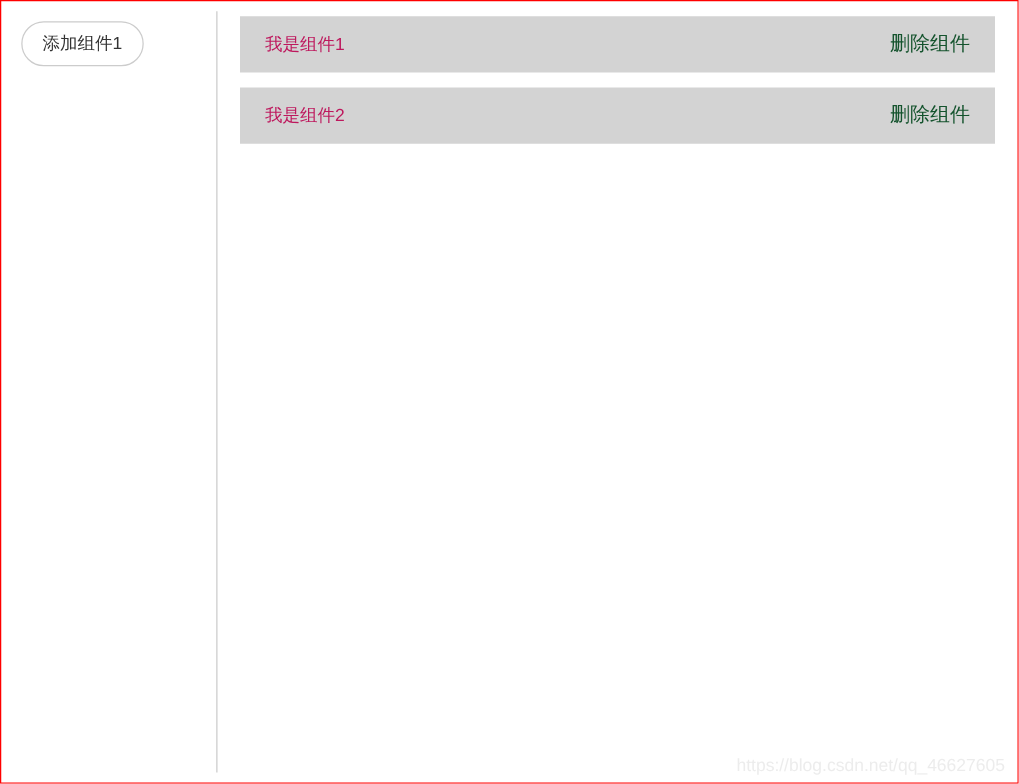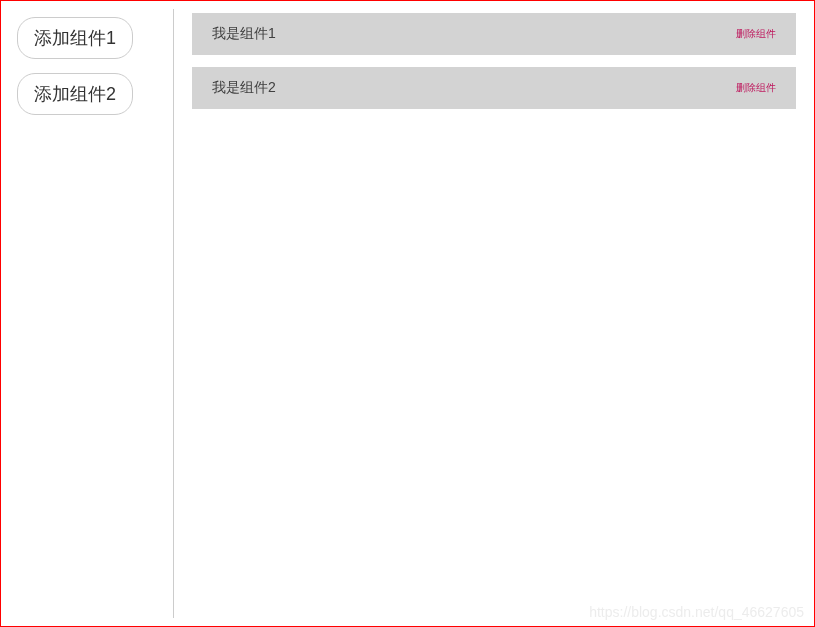--- a/index.html
+++ b/index.html
@@ -41,21 +41,21 @@
     .sidebar-hint {
       font-size: 13px;
       color: #bbb;
     }
     .component-btn {
       display: block;
       border: 1px solid #ccc;
       border-radius: 18px;
       padding: 8px 16px;
       margin: 8px 8px 14px 8px;
-      font-size: 18px;
+      font-size: 14px;
       color: #333;
       background: #fff;
       cursor: pointer;
       width: fit-content;
     }
     .main {
       flex: 1;
       padding: 4px 10px 10px 18px;
     }
     .main-title {
@@ -67,45 +67,44 @@
     .component-item {
       background: #d3d3d3;
       display: flex;
       justify-content: space-between;
       align-items: center;
       padding: 12px 20px;
       margin-bottom: 12px;
     }
     .component-label {
       font-size: 14px;
-      color: #404040;
+      color: #be185d;
     }
     .delete-link {
-      font-size: 10px;
-      color: #be185d;
+      font-size: 16px;
+      color: #14532d;
       cursor: pointer;
       text-decoration: none;
     }
     .watermark {
       position: absolute;
       bottom: 6px;
       right: 10px;
       font-size: 14px;
       color: rgba(200,200,200,0.35);
       pointer-events: none;
     }
   </style>
 </head>
 <body>
 
 <div class="container">
 
   <div class="sidebar">
     <button class="component-btn">添加组件1</button>
-    <button class="component-btn">添加组件2</button>
   </div>
 
   <div class="main">
 
     <div class="component-item">
       <span class="component-label">我是组件1</span>
       <a class="delete-link">删除组件</a>
     </div>
 
     <div class="component-item">

